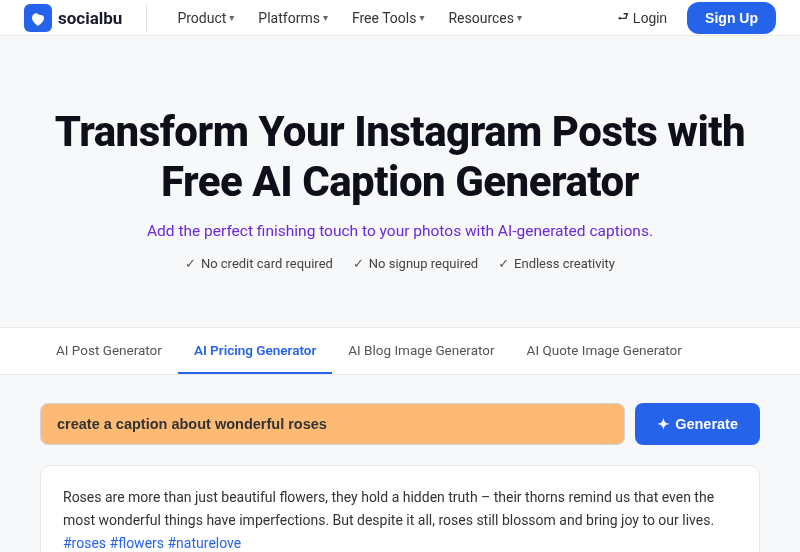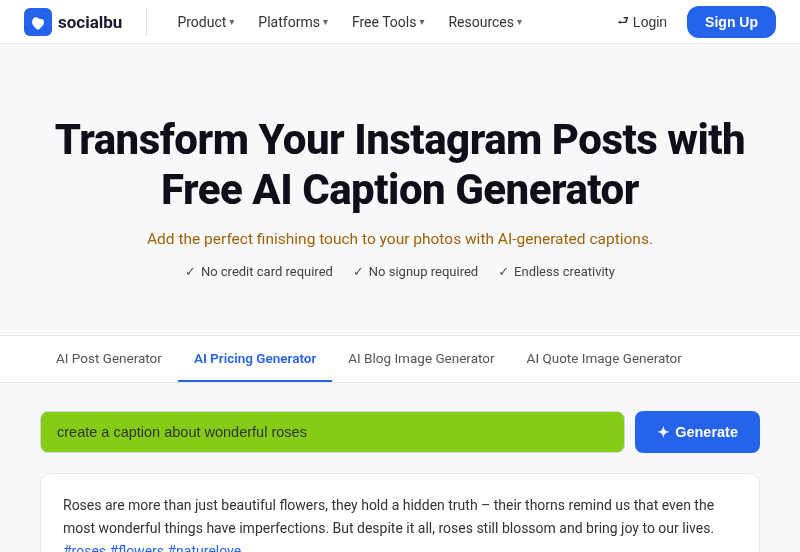--- a/index.html
+++ b/index.html
@@ -11,21 +11,21 @@
       width: 800px;
     }
 
     
     nav {
       background: #fff;
       border-bottom: 1px solid #e8e8e8;
       display: flex;
       align-items: center;
       padding: 0 24px;
-      height: 44px;
+      height: 36px;
       gap: 8px;
     }
     .nav-logo {
       display: flex;
       align-items: center;
       gap: 6px;
       margin-right: 16px;
     }
     .nav-logo-icon {
       width: 28px;
@@ -99,21 +99,21 @@
       font-size: 42px;
       font-weight: 800;
       line-height: 1.18;
       color: #0f0f1a;
       margin-bottom: 16px;
       letter-spacing: -0.5px;
       margin-top: 19px;
     }
     .hero-subtitle {
       font-size: 15.5px;
-      color: #a16207;
+      color: #6d28d9;
       margin-bottom: 16px;
     }
     .hero-badges {
       display: flex;
       justify-content: center;
       gap: 20px;
       font-size: 13px;
       color: #444;
     }
     .hero-badge {
@@ -159,22 +159,23 @@
       gap: 10px;
       margin-bottom: 20px;
     }
     .caption-input {
       flex: 1;
       border: 1px solid #d1d5db;
       border-radius: 8px;
       padding: 12px 16px;
       font-size: 14.5px;
       color: #333;
-      background: #84cc16;
+      background: #fdba74;
       outline: none;
+      font-weight: bold;
     }
     .btn-generate {
       background: #2563eb;
       color: #fff;
       border: none;
       border-radius: 8px;
       padding: 12px 22px;
       font-size: 14.5px;
       font-weight: 600;
       cursor: pointer;

